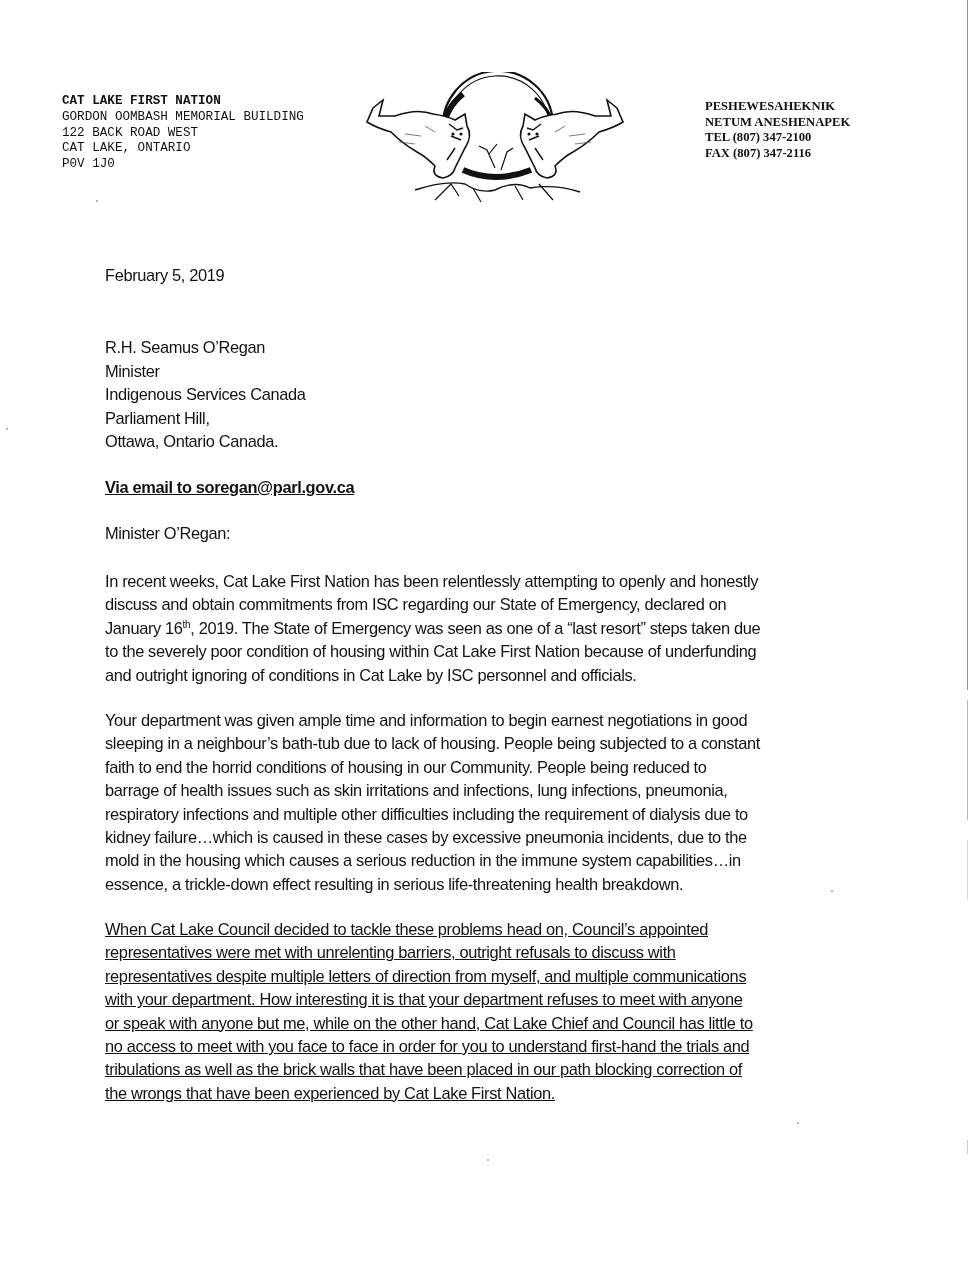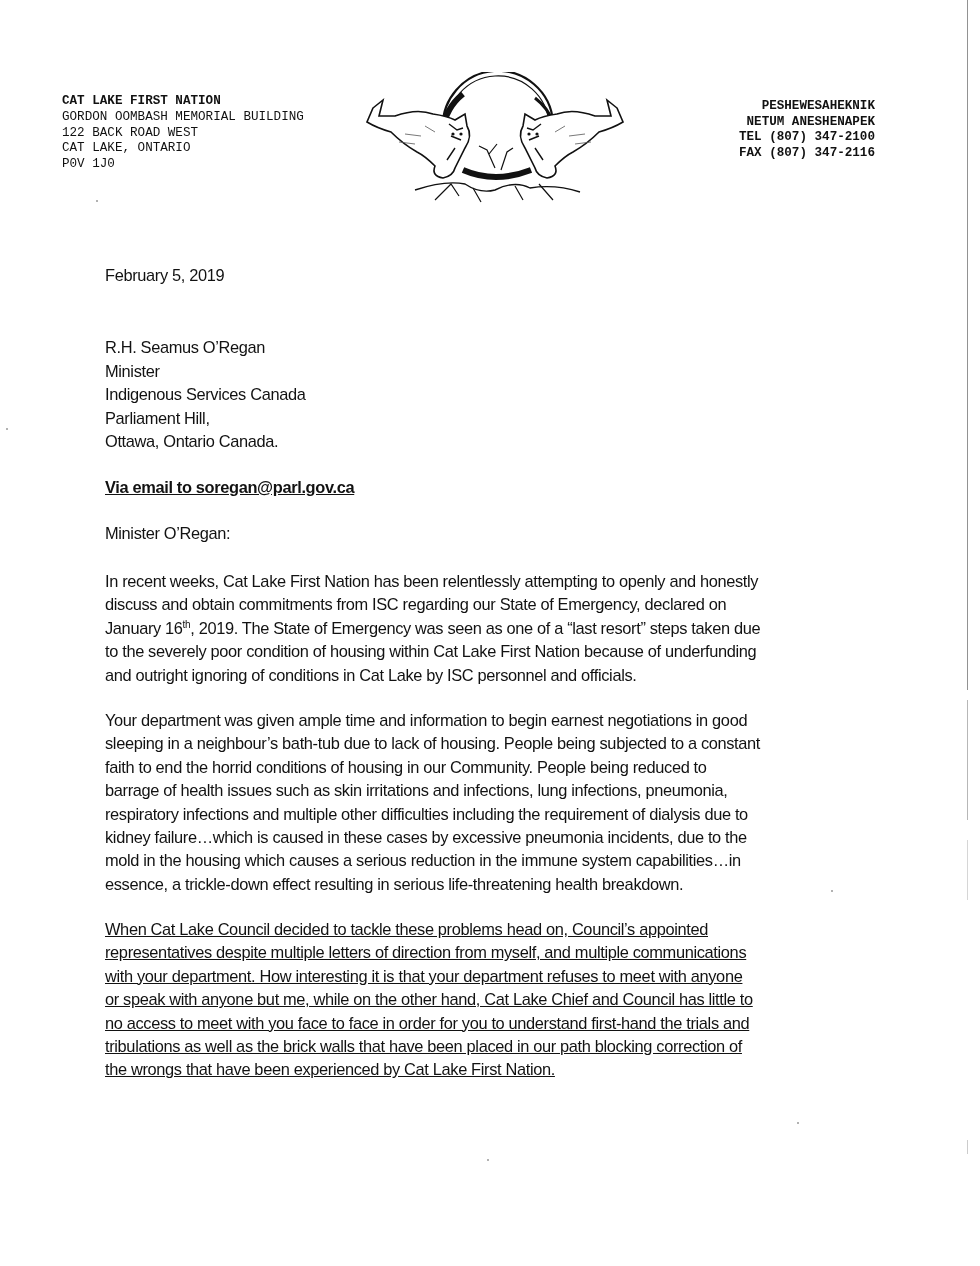--- a/index.html
+++ b/index.html
@@ -1,21 +1,21 @@
 <!DOCTYPE html>
 <html><head>
 <meta charset="utf-8">
 <style>
   html, body { margin: 0; padding: 0; background: #ffffff; }
   body { width: 980px; height: 1266px; position: relative; overflow: hidden; color: #111; }
   .page { position: absolute; left: 0; top: 0; width: 980px; height: 1266px; background: #fff; }
 
   .lh-left { position: absolute; left: 62px; top: 94px; font-family: Liberation Mono, monospace; font-size: 12.6px; line-height: 15.8px; color: #111; }
   .lh-left .org { font-weight: bold; }
-  .lh-right { position: absolute; left: 705px; top: 99px; width: 170px; font-family: Liberation Mono, monospace; font-size: 12.6px; line-height: 15.6px; font-weight: bold; color: #111; text-align: right; }
+  .lh-right { position: absolute; left: 705px; top: 99px; width: 170px; font-family: Liberation Serif, serif; font-size: 12.6px; line-height: 15.6px; font-weight: bold; color: #111; text-align: left; }
   .lh-right div { white-space: nowrap; }
 
   .logo { position: absolute; left: 355px; top: 72px; width: 280px; height: 136px; }
 
   .body-text { font-family: "Liberation Sans", sans-serif; font-size: 16.4px; color: #121212; letter-spacing: -0.35px; }
   .date { position: absolute; left: 105px; top: 266px; }
   .address { position: absolute; left: 105px; top: 336px; line-height: 23.6px; }
   .via { position: absolute; left: 105px; top: 478px; font-weight: bold; text-decoration: underline; }
   .salutation { position: absolute; left: 105px; top: 524px; }
 
@@ -103,20 +103,21 @@
     <span class="ln">faith to end the horrid conditions of housing in our Community.  People being reduced to</span>
     <span class="ln">barrage of health issues such as skin irritations and infections, lung infections, pneumonia,</span>
     <span class="ln">respiratory infections and multiple other difficulties including the requirement of dialysis due to</span>
     <span class="ln">kidney failure…which is caused in these cases by excessive pneumonia incidents, due to the</span>
     <span class="ln">mold in the housing which causes a serious reduction in the immune system capabilities…in</span>
     <span class="ln">essence, a trickle-down effect resulting in serious life-threatening health breakdown.</span>
   </div>
 
   <div class="body-text para p3">
     <span class="ln">When Cat Lake Council decided to tackle these problems head on, Council’s appointed</span>
+    <span class="ln">representatives were met with unrelenting barriers, outright refusals to discuss with</span>
     <span class="ln">representatives despite multiple letters of direction from myself, and multiple communications</span>
     <span class="ln">with your department.  How interesting it is that your department refuses to meet with anyone</span>
     <span class="ln">or speak with anyone but me, while on the other hand, Cat Lake Chief and Council has little to</span>
     <span class="ln">no access to meet with you face to face in order for you to understand first-hand the trials and</span>
     <span class="ln">tribulations as well as the brick walls that have been placed in our path blocking correction of</span>
     <span class="ln">the wrongs that have been experienced by Cat Lake First Nation.</span>
   </div>
 
   <div class="edge-line"></div>
   <div class="edge-dash" style="top:700px;height:120px;"></div>

